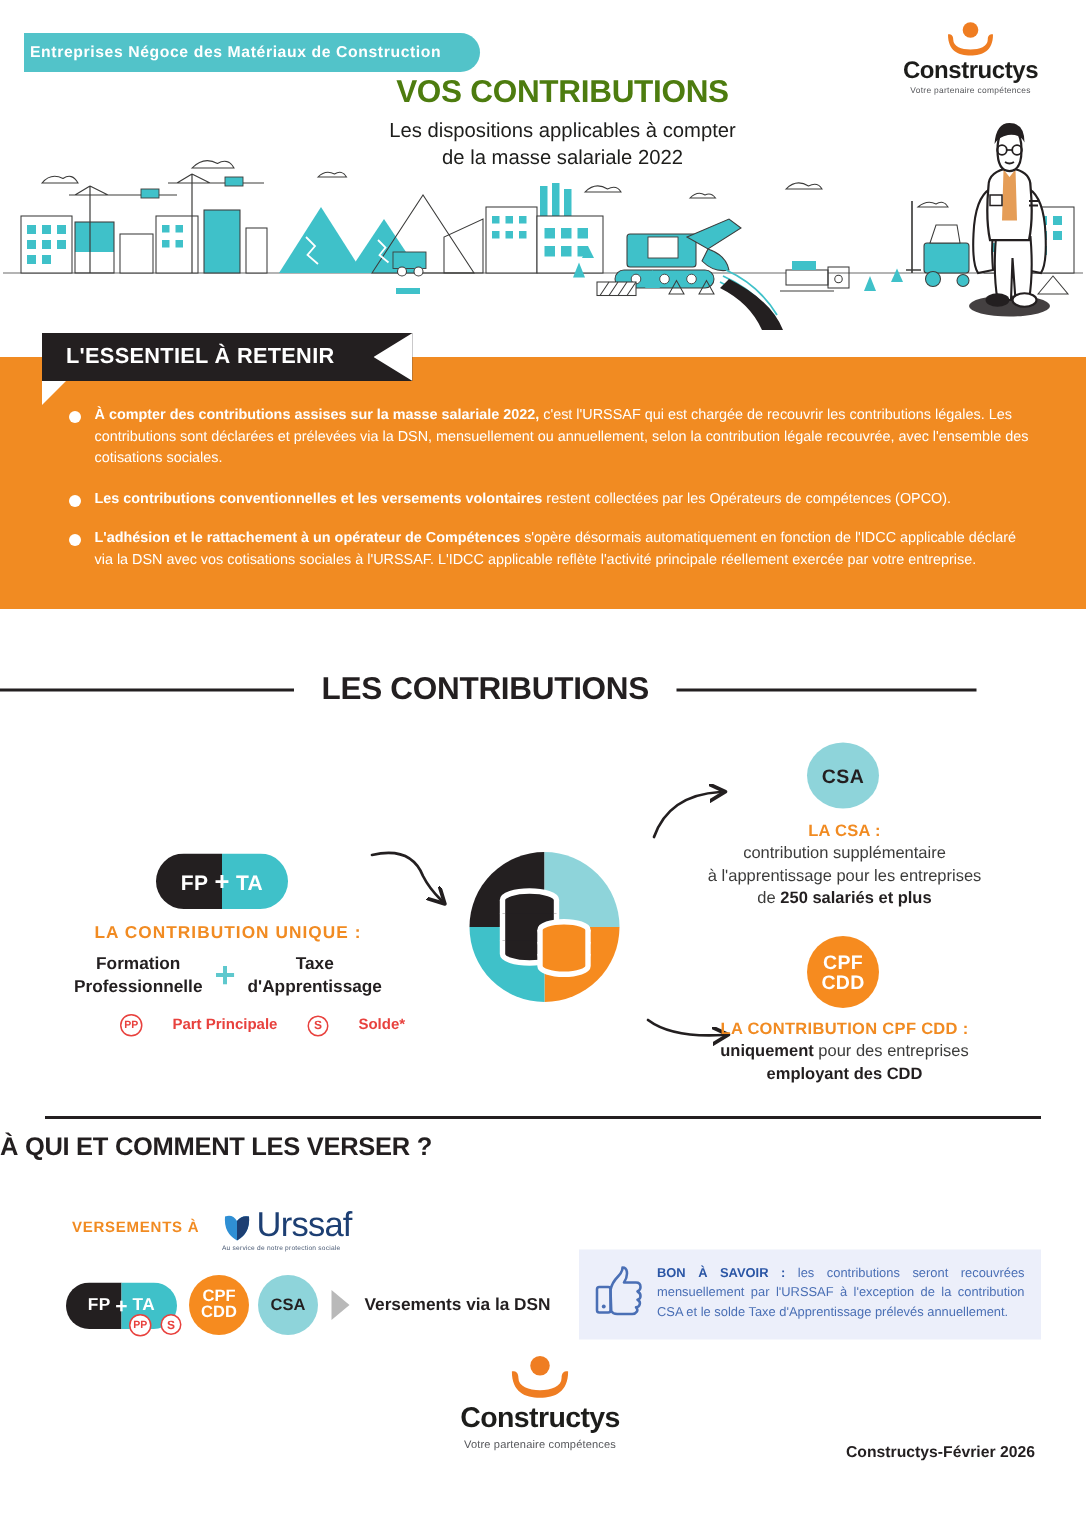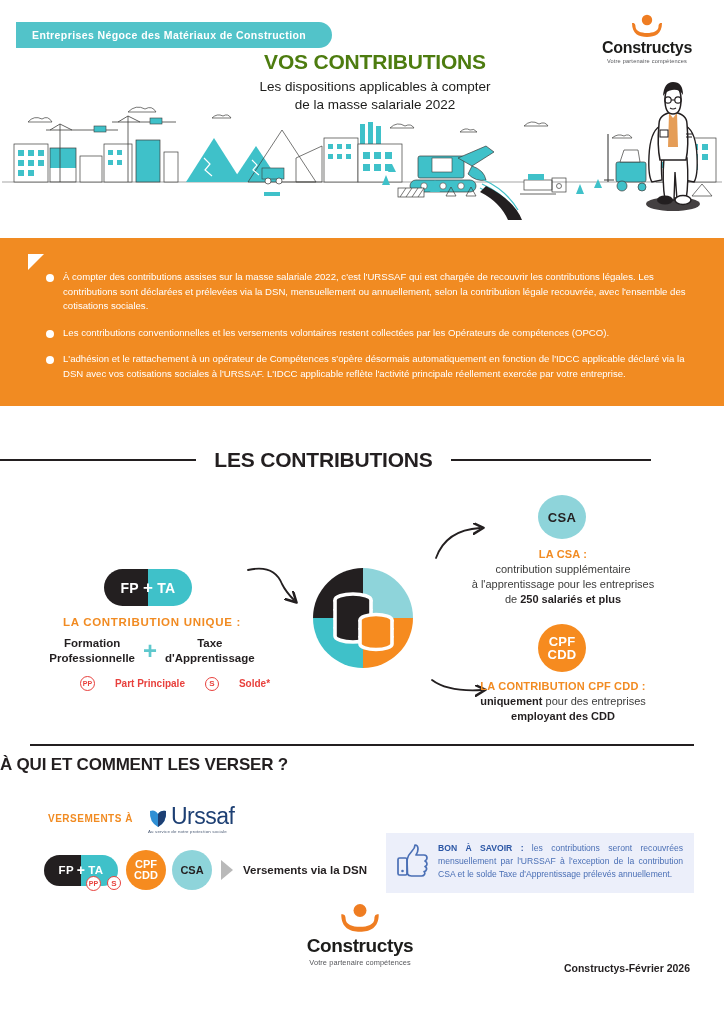--- a/index.html
+++ b/index.html
@@ -9,21 +9,21 @@
     background: #ffffff;
     font-family: "Liberation Sans", sans-serif;
     overflow: hidden;
   }
   .page { position: relative; width: 724px; height: 1024px; background:#fff; }
 
   
   .header { position: relative; height: 222px; }
   .sector-pill {
     position: absolute; left: 16px; top: 22px;
-    height: 26px; padding: 0 26px 0 16px;
+    height: 26px; padding: 0 26px 0 4px;
     background: #52c3c9;
     border-radius: 0 13px 13px 0;
     display: flex; align-items: center;
     color: #ffffff; font-size: 10.5px; font-weight: bold;
     letter-spacing: .4px; white-space: nowrap;
   }
   .head-title-wrap {
     position: absolute; left: 200px; top: 50px; width: 350px; text-align: center;
   }
   .head-title {
@@ -62,21 +62,21 @@
     position:absolute; left:0; top:16px; width:724px; height:168px;
     background:#f18b22;
   }
   .bullets { position:absolute; left:46px; top:48px; width:642px; z-index:5; }
   .bullet { display:flex; margin-bottom: 12px; }
   .bullet-dot {
     flex: 0 0 auto; width:8px; height:8px; border-radius:50%;
     background:#ffffff; margin: 4px 9px 0 0;
   }
   .bullet-txt { color:#ffffff; font-size:9.6px; line-height:1.52; }
-  .bullet-txt b { font-weight:normal; }
+  .bullet-txt b { font-weight:bold; }
 
   
   .sec-title-row { display:flex; align-items:center; justify-content:center; gap:18px; }
   .sec-rule { height:2px; background:#231f20; flex: 0 0 auto; }
   .sec-title { font-size:21px; font-weight:bold; color:#231f20; letter-spacing:-.2px; white-space:nowrap; }
   .pill-fpta {
     position:absolute; left:104px; top:569px; width:88px; height:37px;
     border-radius:19px; overflow:hidden; display:flex;
   }
   .pill-half-dark { width:50%; background:#231f20; }
@@ -362,20 +362,24 @@
       <path d="M25 22 q1 -14 10 -14 q10 0 10 13 q-3 -6 -11 -5 q-6 1 -9 6 z" fill="#231f20"></path>
       <circle cx="30" cy="26" r="3.2" fill="none" stroke="#231f20" stroke-width="1.2"></circle>
       <circle cx="40" cy="26" r="3.2" fill="none" stroke="#231f20" stroke-width="1.2"></circle>
       <path d="M33.2 26 h3.6" stroke="#231f20" stroke-width="1.1"></path>
       <path d="M32 34 q3 2 6 0" stroke="#231f20" stroke-width="1.2" fill="none"></path>
     </svg>
   </div>
 
   <div class="essentiel" style="position:absolute; left:0; top:222px; width:724px; height:204px;">
     <div class="orange-band"></div>
+    <div class="ribbon">
+      <span>L'ESSENTIEL À RETENIR</span>
+      <span class="ribbon-notch"></span>
+    </div>
     <div class="ribbon-fold"></div>
 
     <div class="bullets">
       <div class="bullet">
         <span class="bullet-dot"></span>
         <span class="bullet-txt"><b>À compter des contributions assises sur la masse salariale 2022,</b><span> c'est l'URSSAF qui est chargée de recouvrir les contributions légales. Les contributions sont déclarées et prélevées via la DSN, mensuellement ou annuellement, selon la contribution légale recouvrée, avec l'ensemble des cotisations sociales.</span></span>
       </div>
       <div class="bullet">
         <span class="bullet-dot"></span>
         <span class="bullet-txt"><b>Les contributions conventionnelles et les versements volontaires</b><span> restent collectées par les Opérateurs de compétences (OPCO).</span></span>

